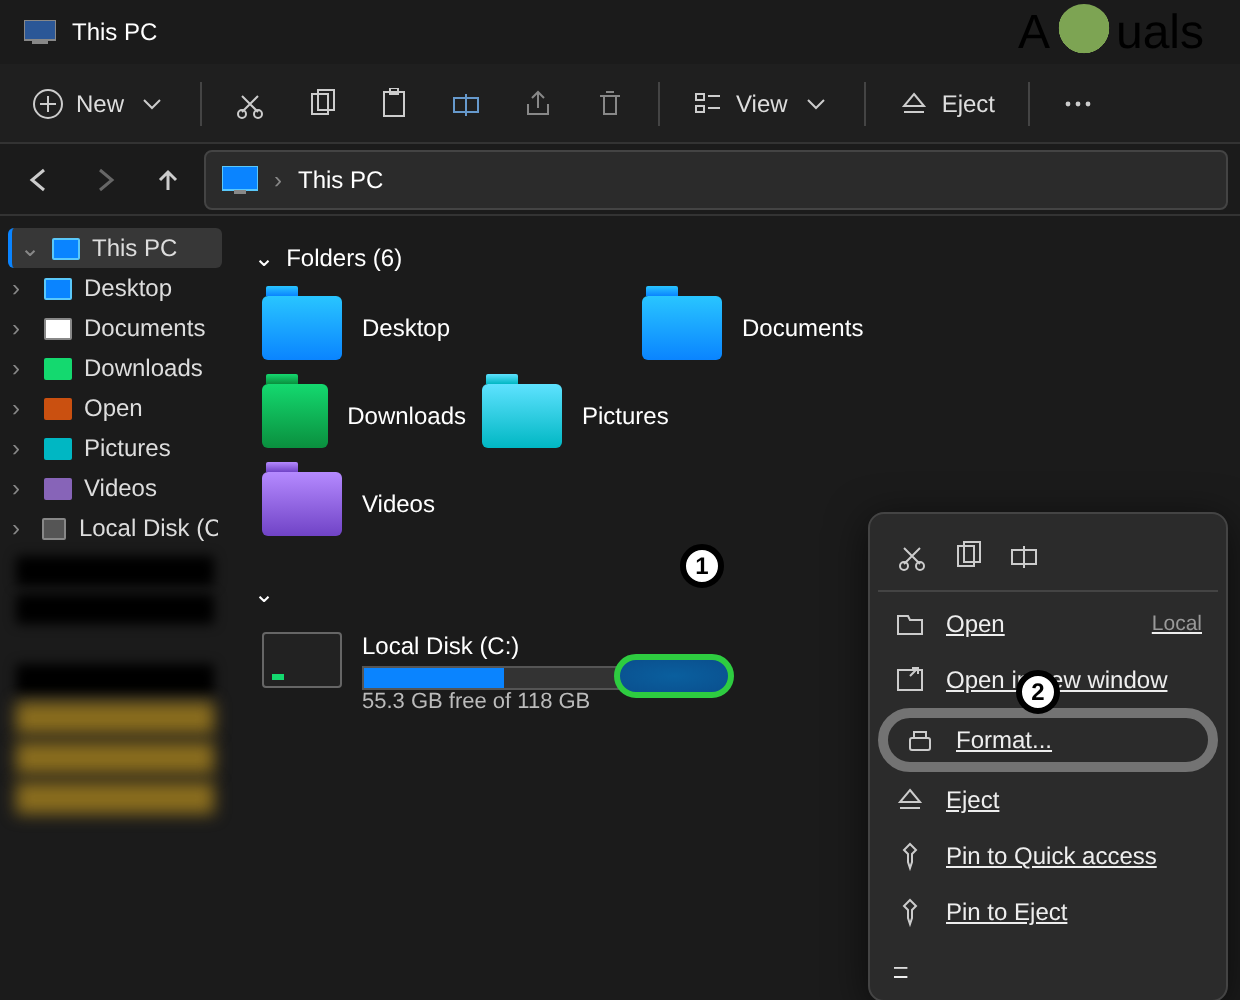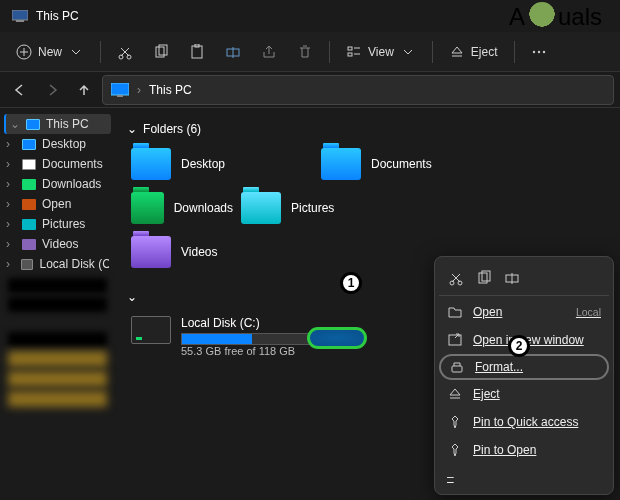--- a/index.html
+++ b/index.html
@@ -41,21 +41,21 @@
 .prog-bar{width:150px;height:12px;border:1px solid #555;margin-top:3px;background:#333;}
 .prog-fill{height:100%;background:#0a84ff;width:47%;}
 .free-text{color:#bbb;font-size:11px;margin-top:0;}
 .usb-highlight{width:60px;height:22px;border:3px solid #2ecc40;border-radius:14px;background:radial-gradient(#0a5f9e,#0a4f8e);margin-left:180px;margin-top:-36px;filter:blur(0.3px);}
 .step-badge{width:22px;height:22px;border-radius:50%;background:#fff;color:#000;border:3px solid #000;display:flex;align-items:center;justify-content:center;font-weight:bold;font-size:12px;position:absolute;}
 .context-menu{position:absolute;right:6px;top:256px;width:180px;background:#2b2b2b;border-radius:8px;padding:4px;border:1px solid #444;box-shadow:0 4px 20px rgba(0,0,0,.6);}
 .cm-icons{display:flex;gap:2px;padding:4px;border-bottom:1px solid #444;margin-bottom:2px;}
 .cm-icons .cm-ico{width:26px;height:26px;display:flex;align-items:center;justify-content:center;border-radius:4px;}
 .cm-item{display:flex;align-items:center;gap:10px;padding:6px 8px;border-radius:4px;color:#eee;font-size:12px;text-decoration:underline;}
 .cm-item .shortcut{margin-left:auto;color:#999;font-size:10.5px;}
-.cm-item.highlight{border:2px solid #737373;border-radius:18px;padding:3px 8px;text-align:center;}
+.cm-item.highlight{border:5px solid #737373;border-radius:18px;padding:3px 8px;text-align:center;}
 .cm-item .cm-item-icon{width:16px;height:16px;display:inline-block;color:#ccc;}
 .watermark{position:absolute;top:2px;right:18px;font-family:Georgia,serif;font-size:24px;color:#000;font-weight:500;display:flex;align-items:center;gap:2px;}
 .watermark .goblin{width:28px;height:30px;background:radial-gradient(circle at 50% 40%, #7da453 55%, transparent 56%);border-radius:50% 50% 45% 45%;position:relative;}
 .blur-item{background:#000;filter:blur(3px);color:transparent;height:15px;margin:4px 8px;border-radius:2px;}
 .blur-gold{background:#8a6d1e;filter:blur(4px);height:16px;margin:4px 8px;}
 svg{display:block;}
 </style>
 </head>
 <body>
 
@@ -366,20 +366,20 @@
         </svg>
       </span>
     <span>Pin to Quick access</span>
   </div>
   <div class="cm-item">
     <span class="cm-item-icon">
         <svg width="16" height="16">
           <path d="M8 2l3 3-2 2v4l-1 3-1-3V7L5 5z" stroke="#ccc" fill="none"></path>
         </svg>
       </span>
-    <span>Pin to Open</span>
+    <span>Pin to Eject</span>
   </div>
   <div class="cm-item">
     
     
     – 
   </div>
 </div>
 
 </body></html>

